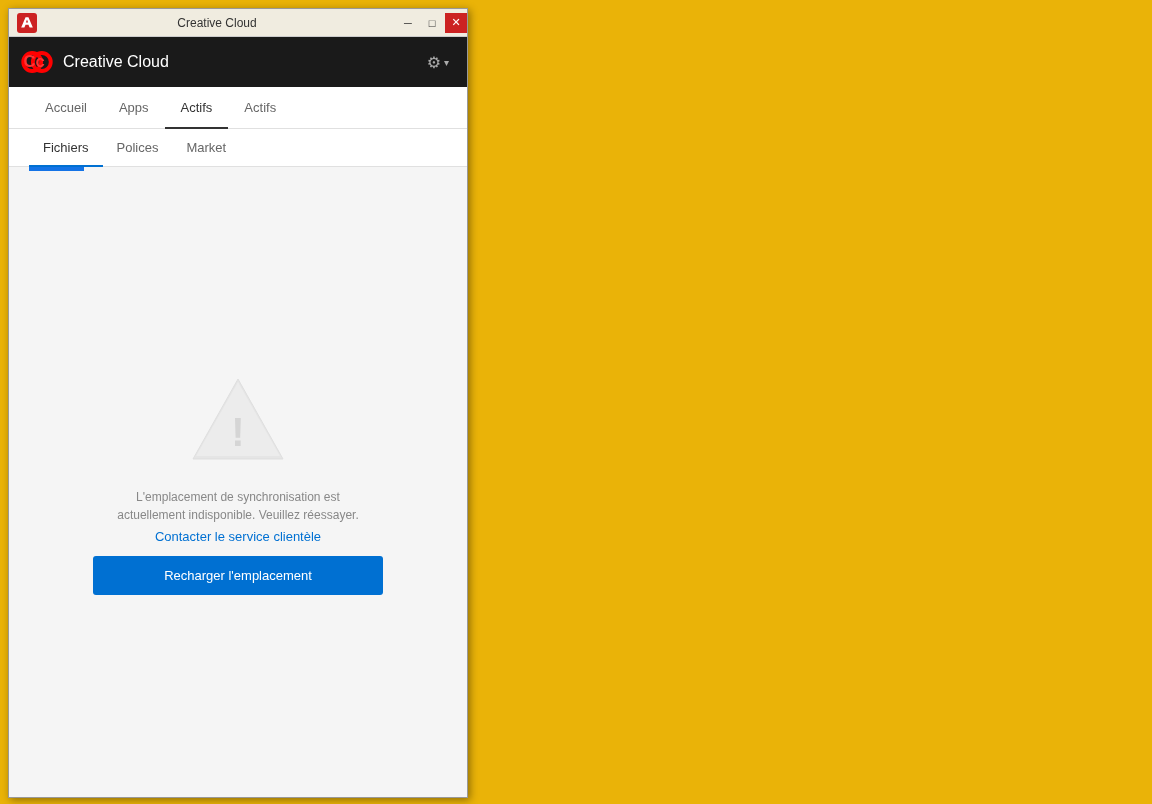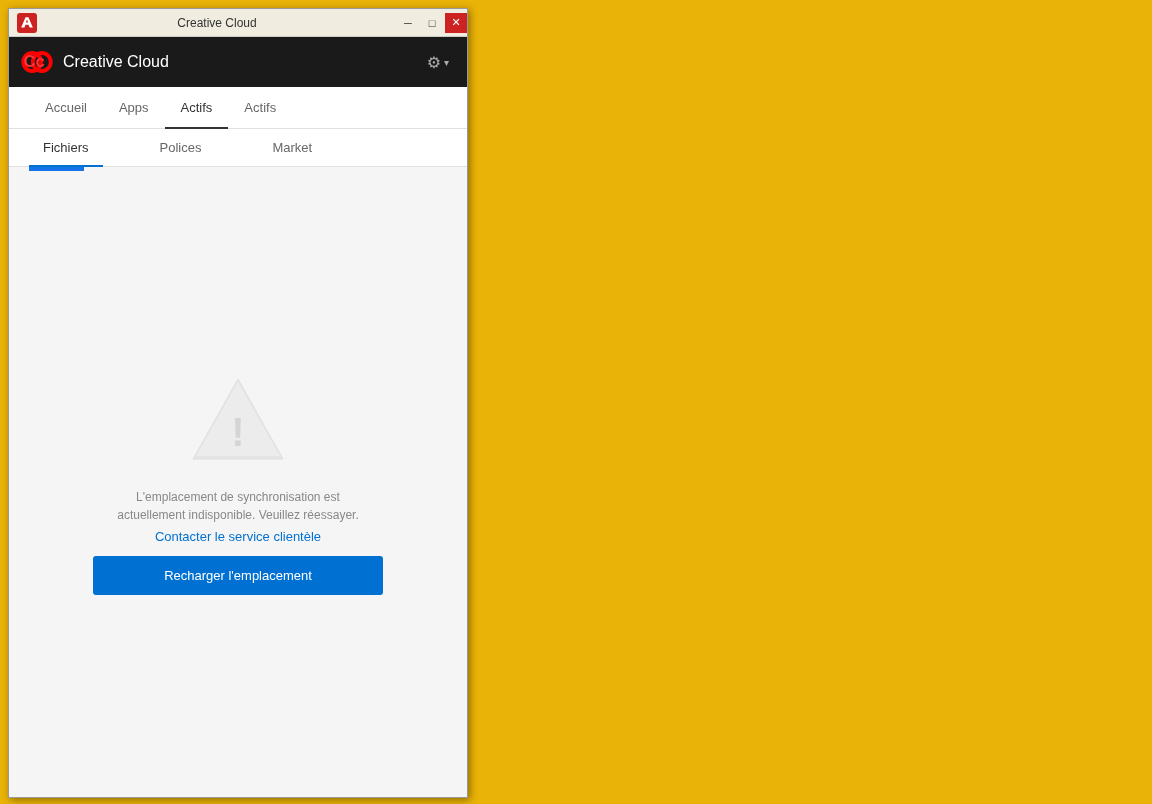--- a/index.html
+++ b/index.html
@@ -163,21 +163,20 @@
 
     
     .sub-nav {
       background: #ffffff;
       display: flex;
       align-items: center;
       padding: 0 20px;
       border-bottom: 1px solid #e0e0e0;
       flex-shrink: 0;
       height: 38px;
-      gap: 43px;
     }
 
     .sub-nav-tab {
       font-size: 13px;
       color: #666;
       padding: 0 14px;
       height: 38px;
       display: flex;
       align-items: center;
       cursor: pointer;

